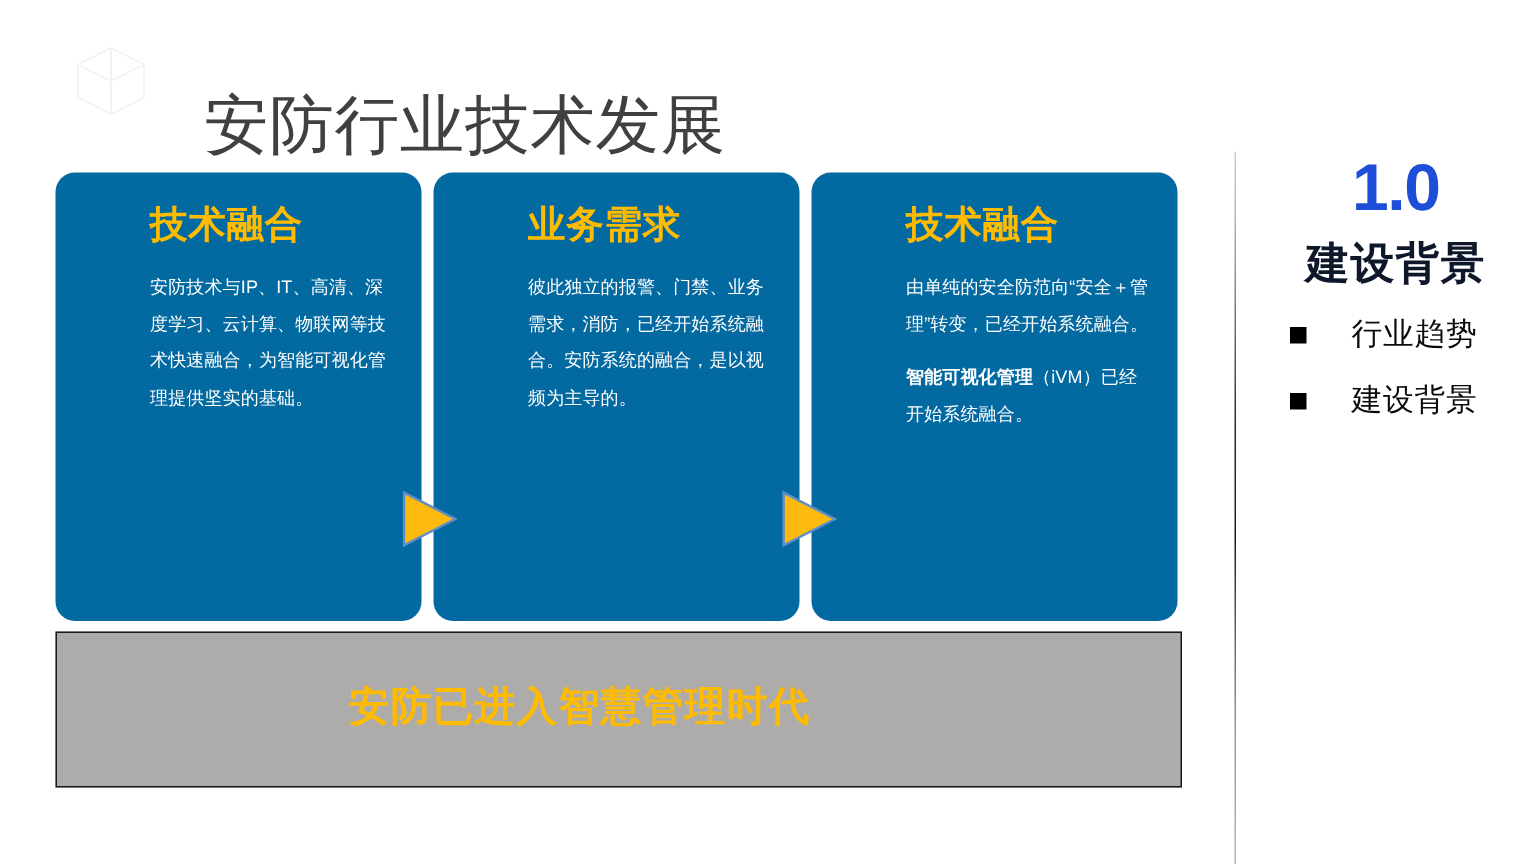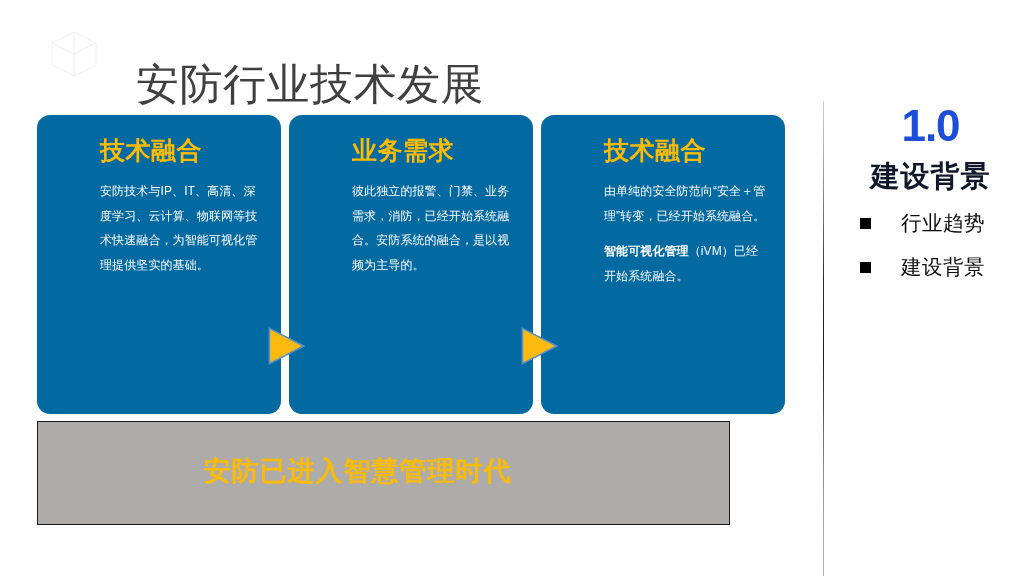--- a/index.html
+++ b/index.html
@@ -107,21 +107,21 @@
     z-index: 5;
   }
   .arrow--one { left: 268px; }
   .arrow--two { left: 521px; }
 
   
   .banner {
     position: absolute;
     left: 37px;
     top: 421px;
-    width: 693px;
+    width: 751px;
     height: 104px;
     background: #aeacab;
     border: 1.4px solid #1a1a1a;
     box-sizing: border-box;
   }
   .banner-text {
     position: absolute;
     left: 0;
     right: 0;
     top: 31px;

